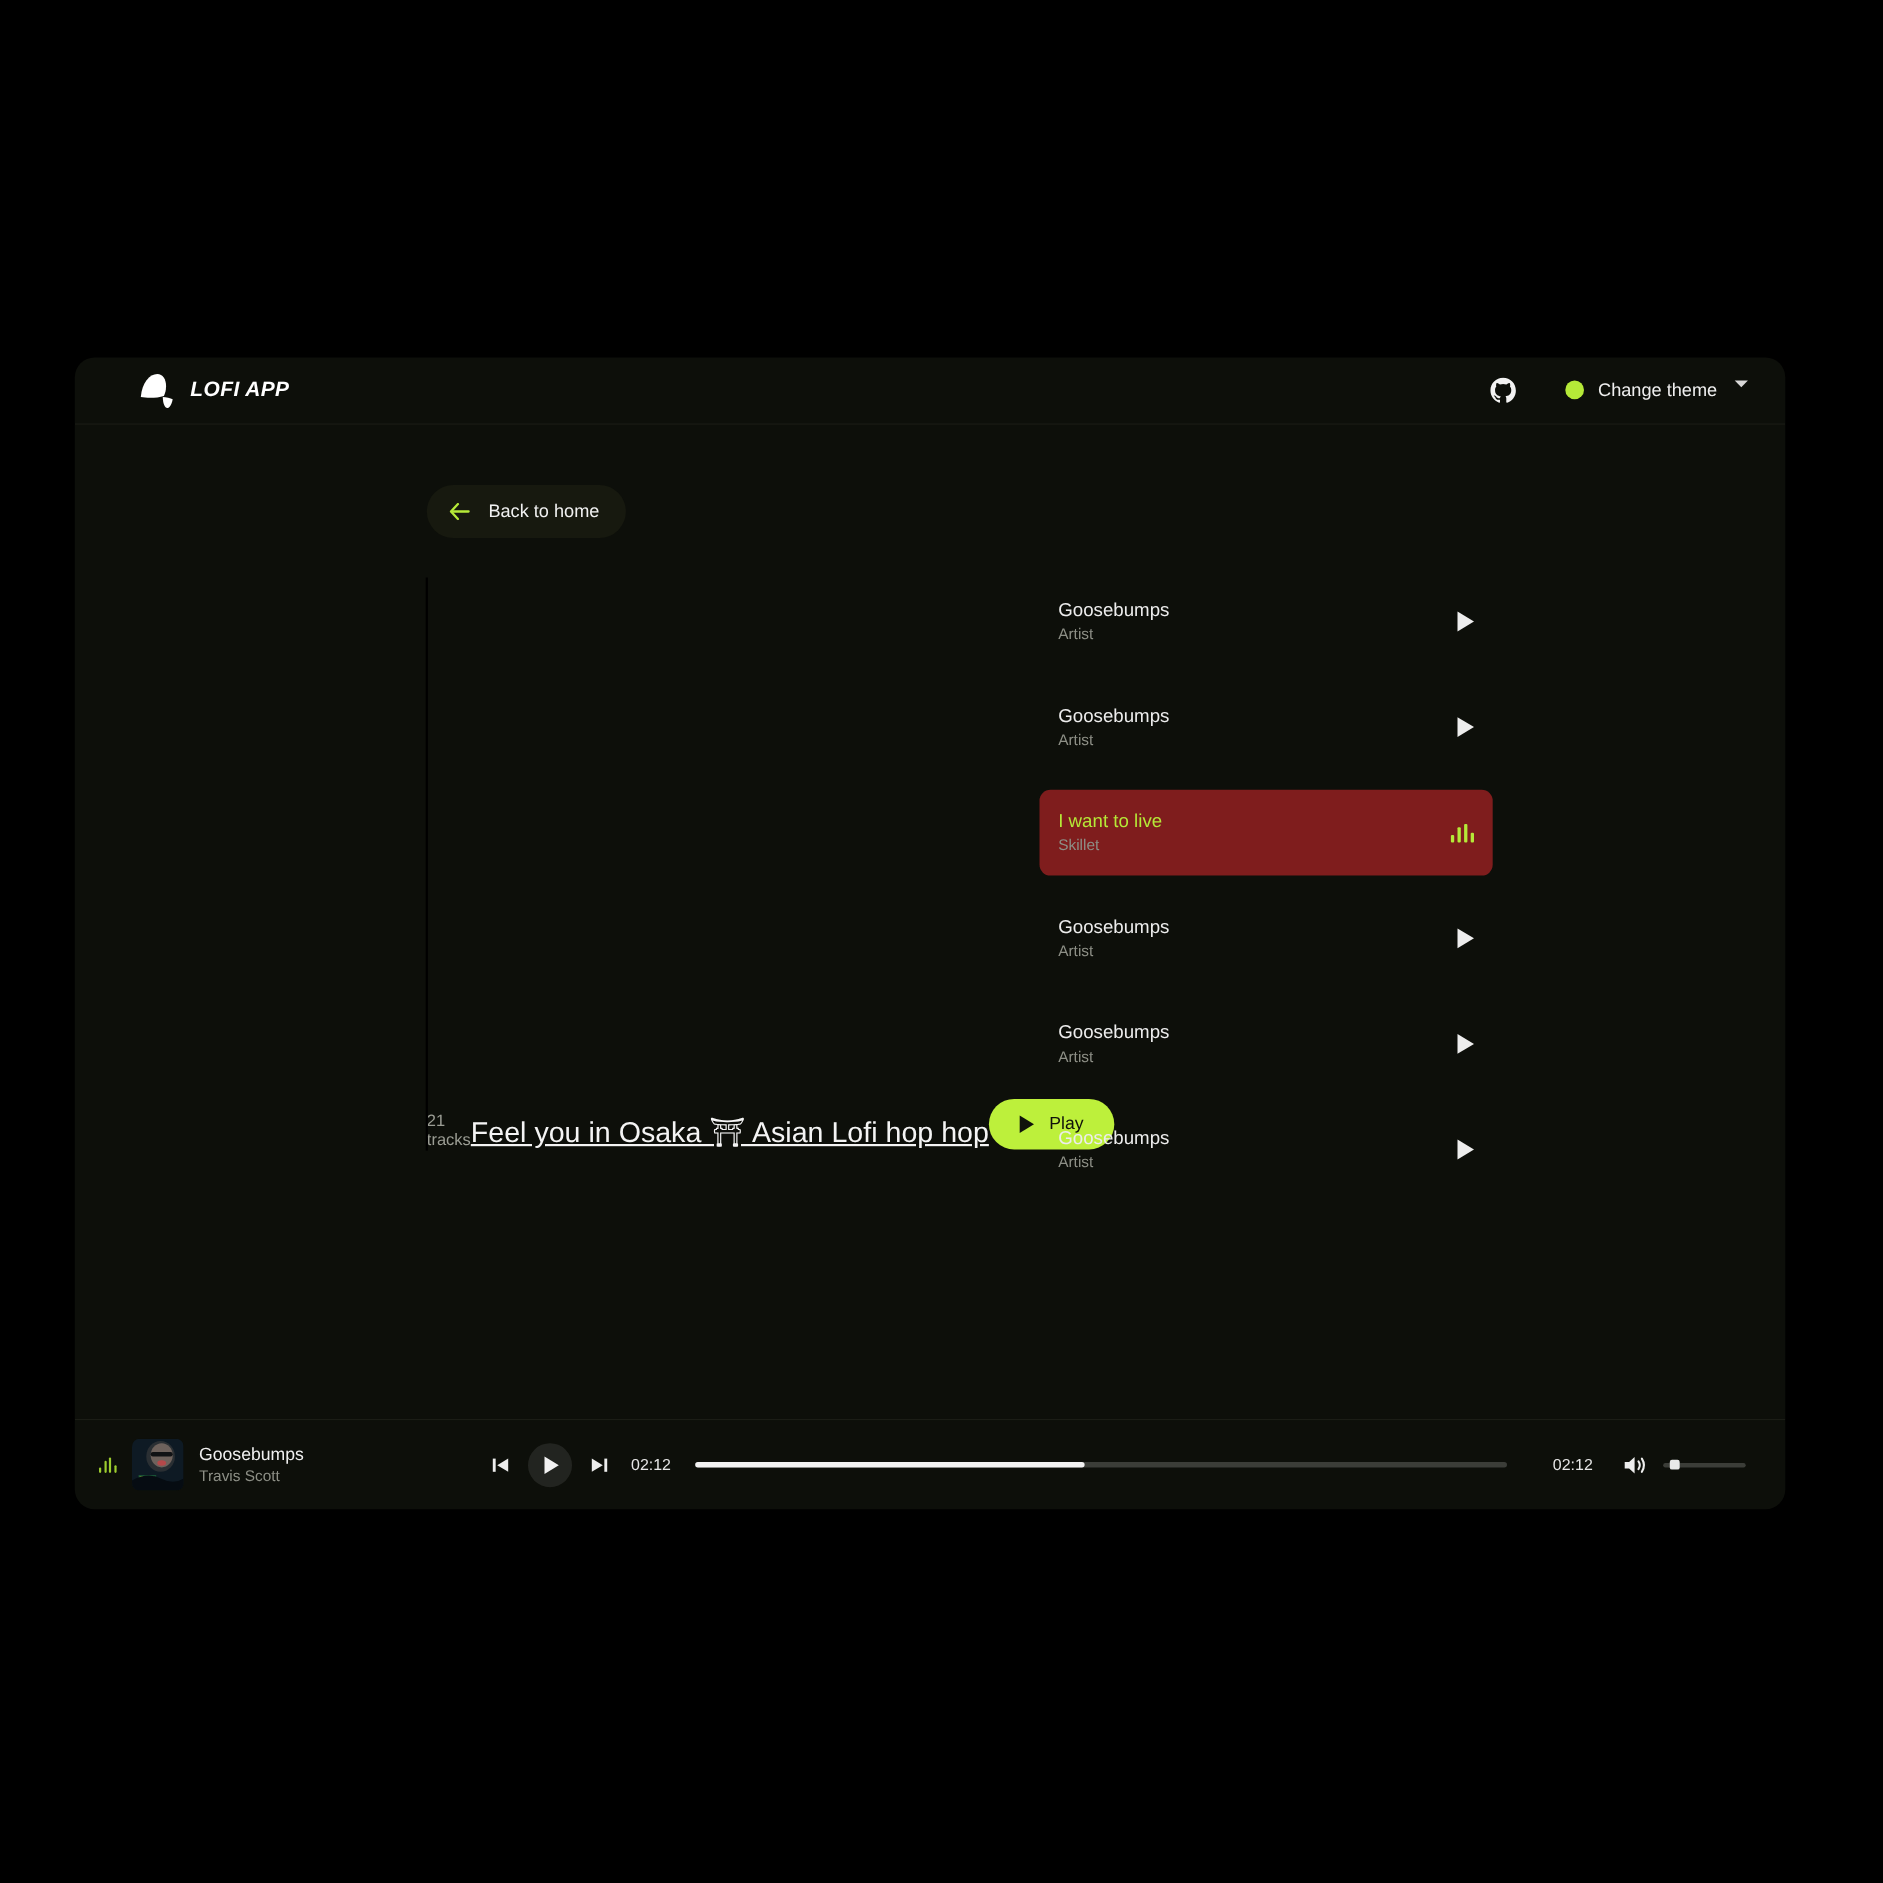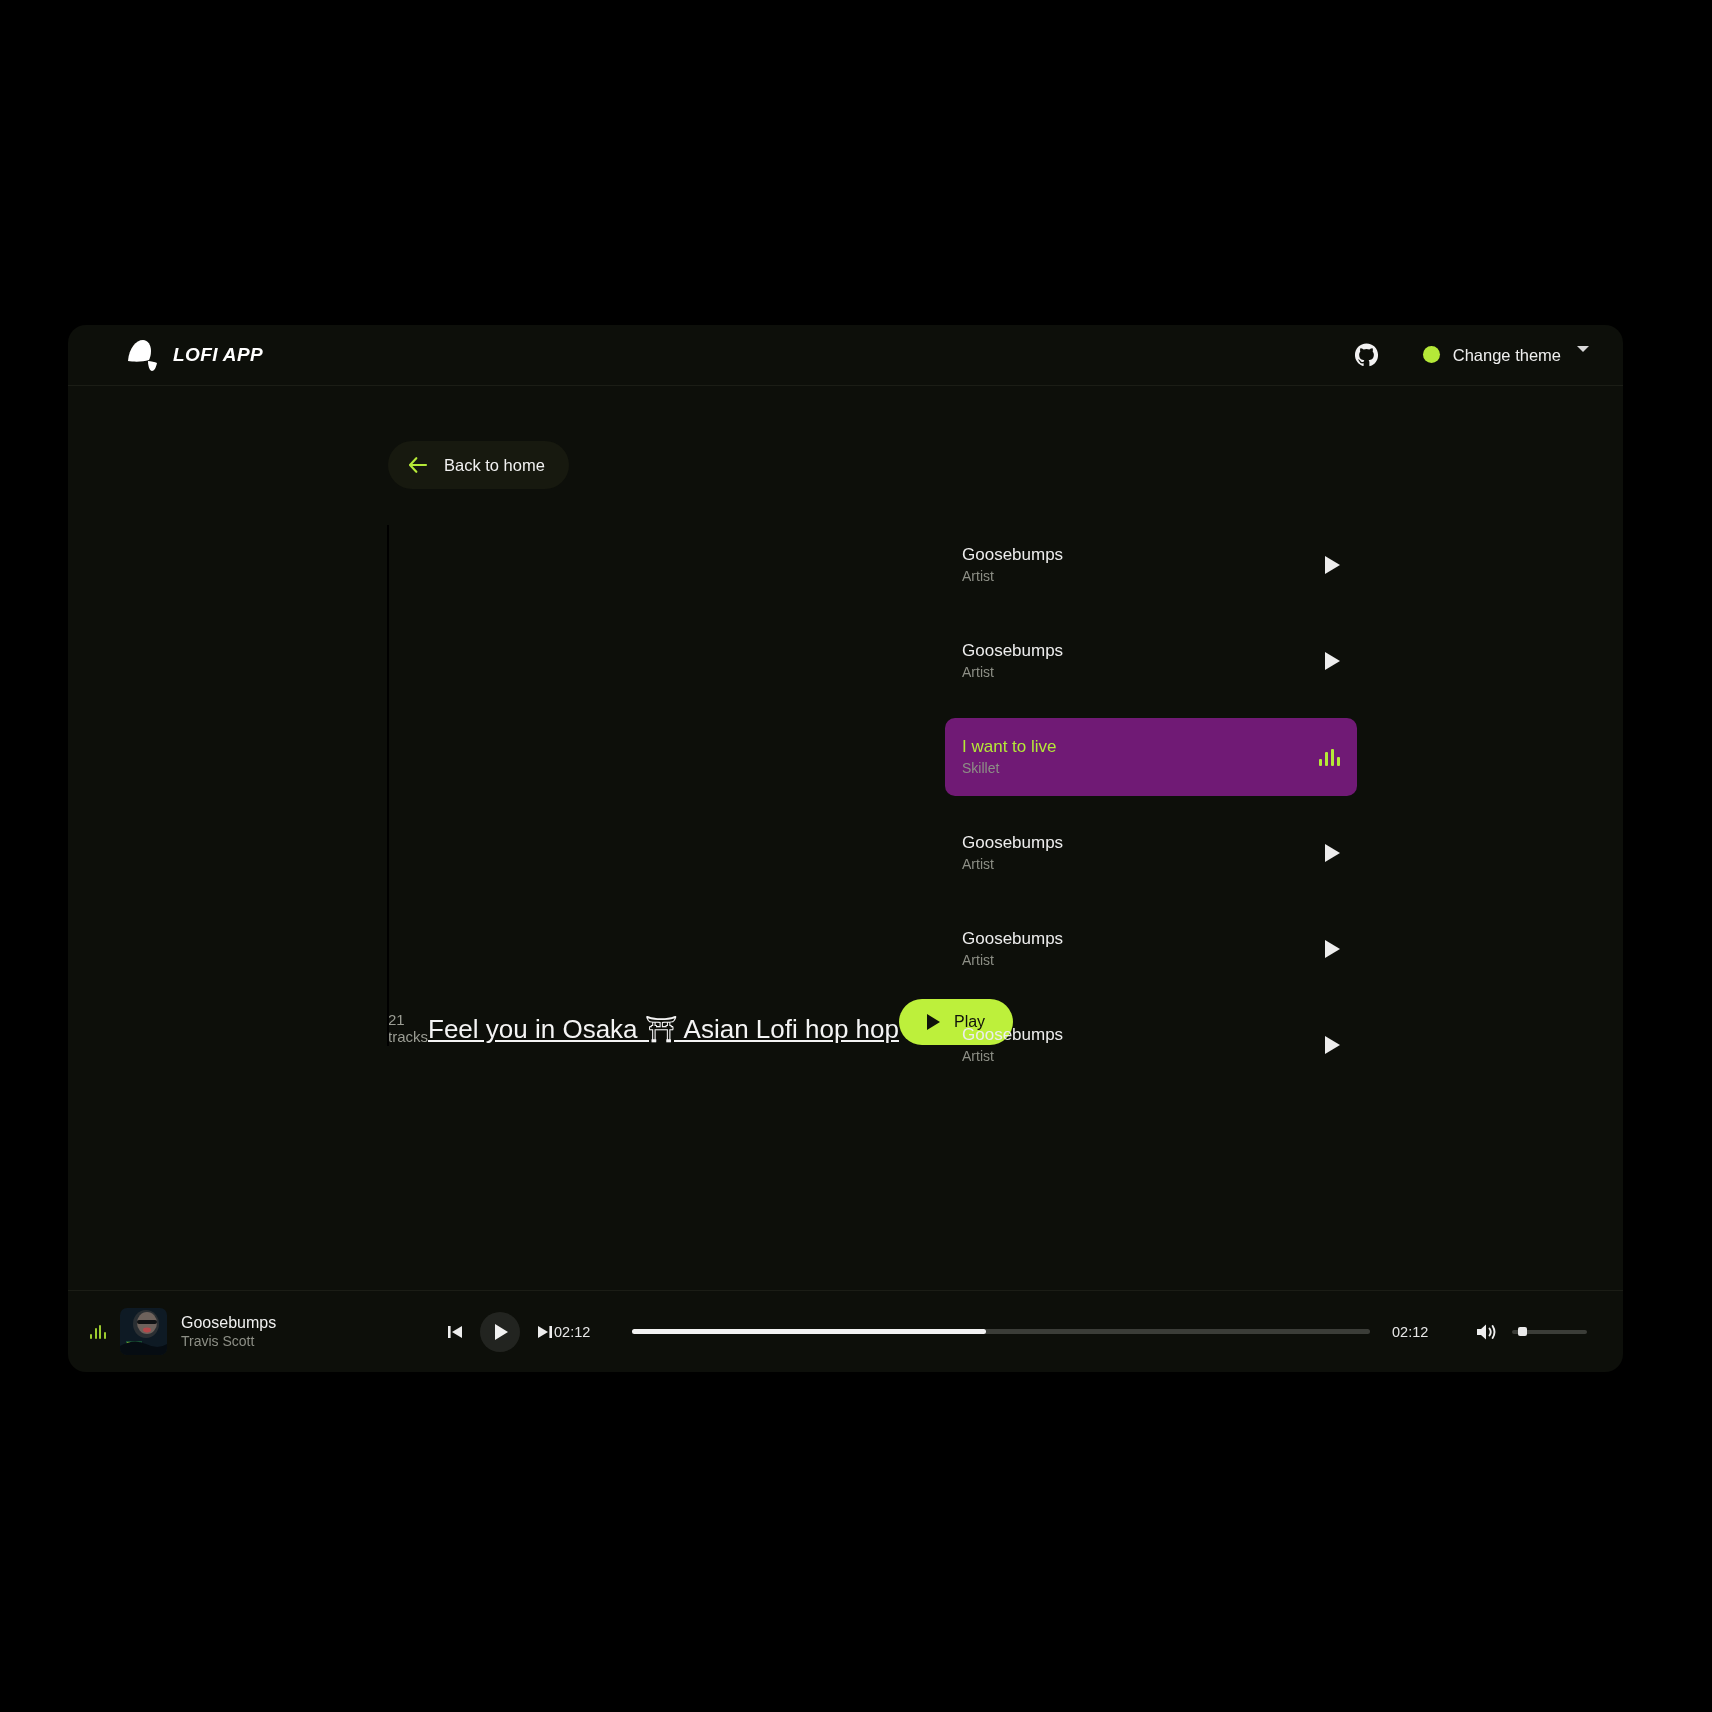--- a/index.html
+++ b/index.html
@@ -99,21 +99,21 @@
 
   
   .track-list {
     position:absolute; left:877px; top:140px; width:412px;
   }
   .track-row {
     height:78px; display:flex; align-items:center;
     padding:0 17px 0 17px; border-radius:10px; cursor:pointer;
     margin-bottom:18px;
   }
-  .track-row.active { background:#701a75; }
+  .track-row.active { background:#7f1d1d; }
   .track-meta { display:flex; flex-direction:column; gap:4px; }
   .track-title { color:#ededed; font-size:17px; line-height:1.1; }
   .track-row.active .track-title { color:#b5e938; }
   .track-artist { color:#8d8f86; font-size:14px; line-height:1.1; }
   .track-action { margin-left:auto; display:flex; align-items:center; }
   .row-play {
     width:0;height:0;border-left:15px solid #ededed;
     border-top:9px solid transparent;border-bottom:9px solid transparent;
   }
   .eq { display:flex; align-items:flex-end; gap:2.5px; height:17px; }
@@ -154,21 +154,21 @@
     background:rgba(255,255,255,0.09);
     display:flex;align-items:center;justify-content:center;
     border:none;cursor:pointer;
   }
   .pp-btn .tri{
     width:0;height:0;border-left:13px solid #f2f2f2;
     border-top:8px solid transparent;border-bottom:8px solid transparent;
     margin-left:3px;
   }
 
-  .time { color:#e6e6e6; font-size:14.5px; flex:none; width:56px; text-align:left; }
+  .time { color:#e6e6e6; font-size:14.5px; flex:none; width:56px; text-align:right; }
   .seek {
     flex:1 1 auto; height:5px; margin:0 22px;
     background:#3b3d38; border-radius:3px; position:relative; cursor:pointer;
   }
   .seek-fill { position:absolute;left:0;top:0;bottom:0;background:#f2f2f2;border-radius:3px; }
 
   .vol-wrap { display:flex; align-items:center; gap:14px; flex:none; margin-left:26px; }
   .vol-icon { width:24px;height:22px; cursor:pointer; }
   .vol-bar {
     width:75px;height:4px;background:#3b3d38;border-radius:2px;position:relative;cursor:pointer;

